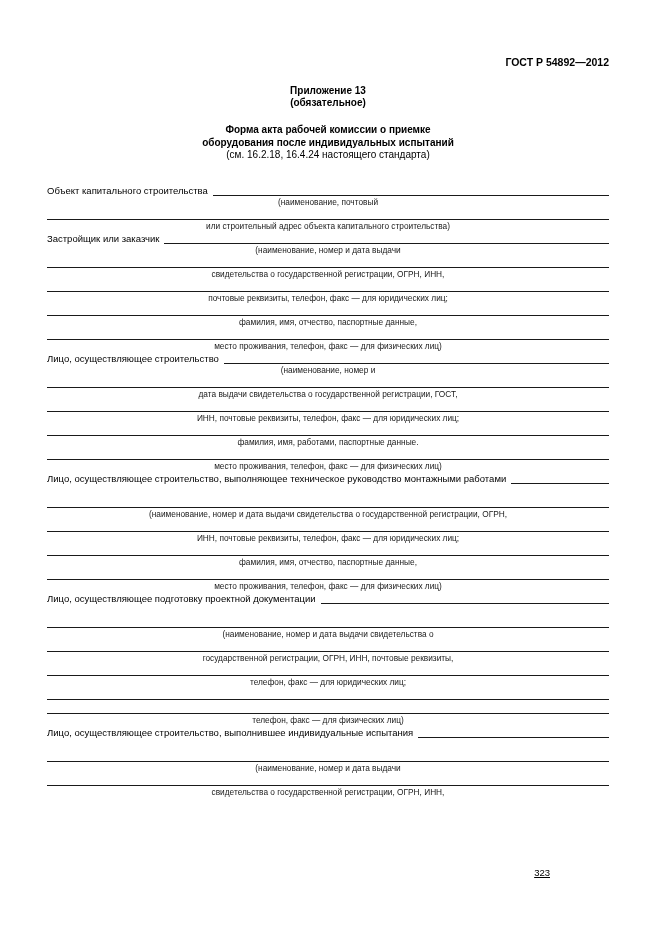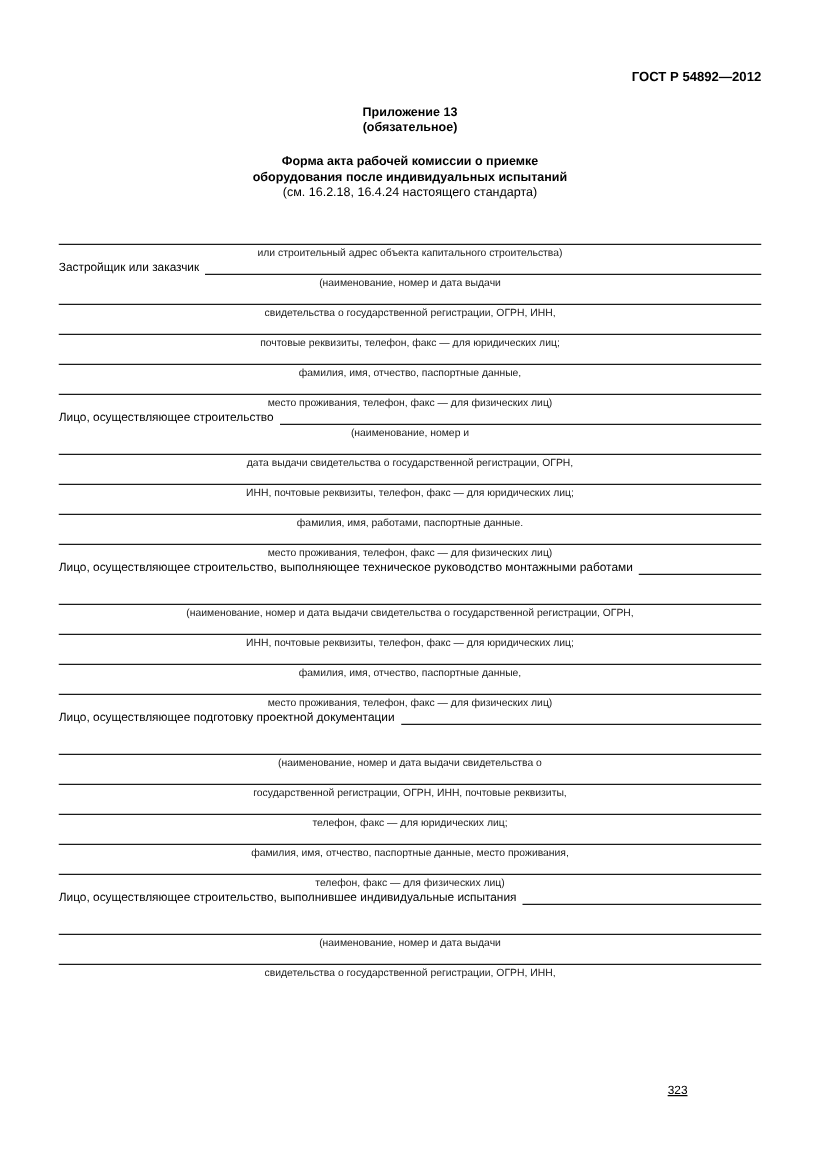--- a/index.html
+++ b/index.html
@@ -90,20 +90,27 @@
 
   <div class="doc-title">
     <div class="bold">Форма акта рабочей комиссии о приемке</div>
     <div class="bold">оборудования после индивидуальных испытаний</div>
     <div class="ref">(см. 16.2.18, 16.4.24 настоящего стандарта)</div>
   </div>
 
   <div class="form" id="form-rows">
       <div class="form-row">
         <div class="line-row">
+          <span class="row-label">Объект капитального строительства</span>
+          <span class="fill-line"></span>
+        </div>
+        <div class="caption">(наименование, почтовый</div>
+      </div>
+      <div class="form-row">
+        <div class="line-row">
           <span class="fill-line"></span>
         </div>
         <div class="caption">или строительный адрес объекта капитального строительства)</div>
       </div>
       <div class="form-row">
         <div class="line-row">
           <span class="row-label">Застройщик или заказчик</span>
           <span class="fill-line"></span>
         </div>
         <div class="caption">(наименование, номер и дата выдачи</div>
@@ -136,21 +143,21 @@
         <div class="line-row">
           <span class="row-label">Лицо, осуществляющее строительство</span>
           <span class="fill-line"></span>
         </div>
         <div class="caption">(наименование, номер и</div>
       </div>
       <div class="form-row">
         <div class="line-row">
           <span class="fill-line"></span>
         </div>
-        <div class="caption">дата выдачи свидетельства о государственной регистрации, ОГРН,</div>
+        <div class="caption">дата выдачи свидетельства о государственной регистрации, ГОСТ,</div>
       </div>
       <div class="form-row">
         <div class="line-row">
           <span class="fill-line"></span>
         </div>
         <div class="caption">ИНН, почтовые реквизиты, телефон, факс — для юридических лиц;</div>
       </div>
       <div class="form-row">
         <div class="line-row">
           <span class="fill-line"></span>
@@ -216,21 +223,20 @@
       <div class="form-row">
         <div class="line-row">
           <span class="fill-line"></span>
         </div>
         <div class="caption">телефон, факс — для юридических лиц;</div>
       </div>
       <div class="form-row">
         <div class="line-row">
           <span class="fill-line"></span>
         </div>
-        <div class="caption">фамилия, имя, отчество, паспортные данные, место проживания,</div>
       </div>
       <div class="form-row">
         <div class="line-row">
           <span class="fill-line"></span>
         </div>
         <div class="caption">телефон, факс — для физических лиц)</div>
       </div>
       <div class="form-row">
         <div class="line-row">
           <span class="row-label">Лицо, осуществляющее строительство, выполнившее индивидуальные испытания</span>

